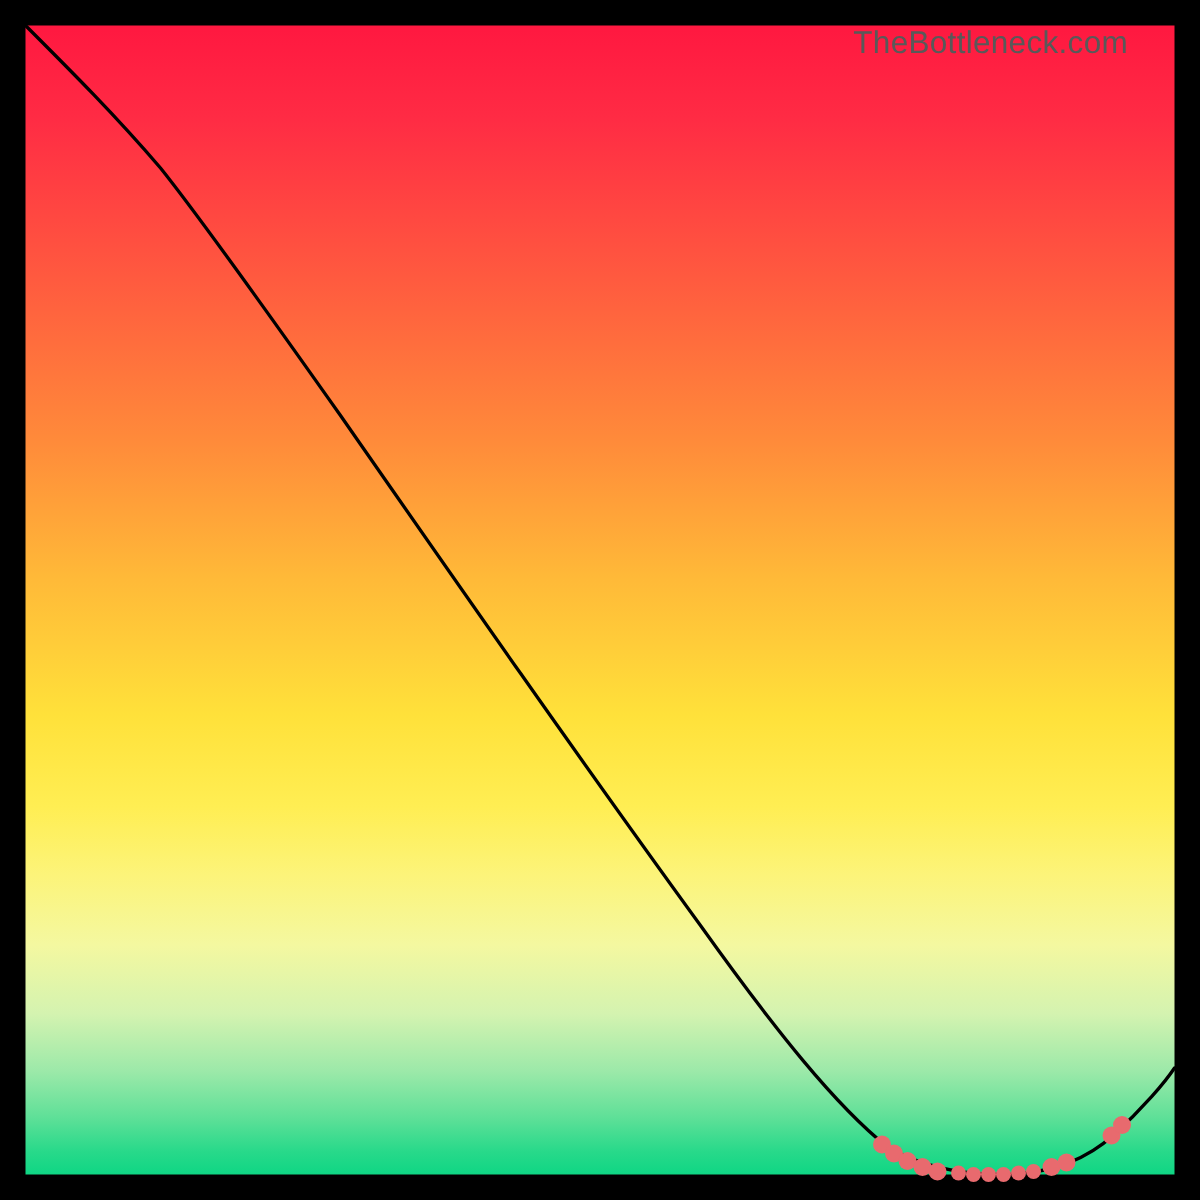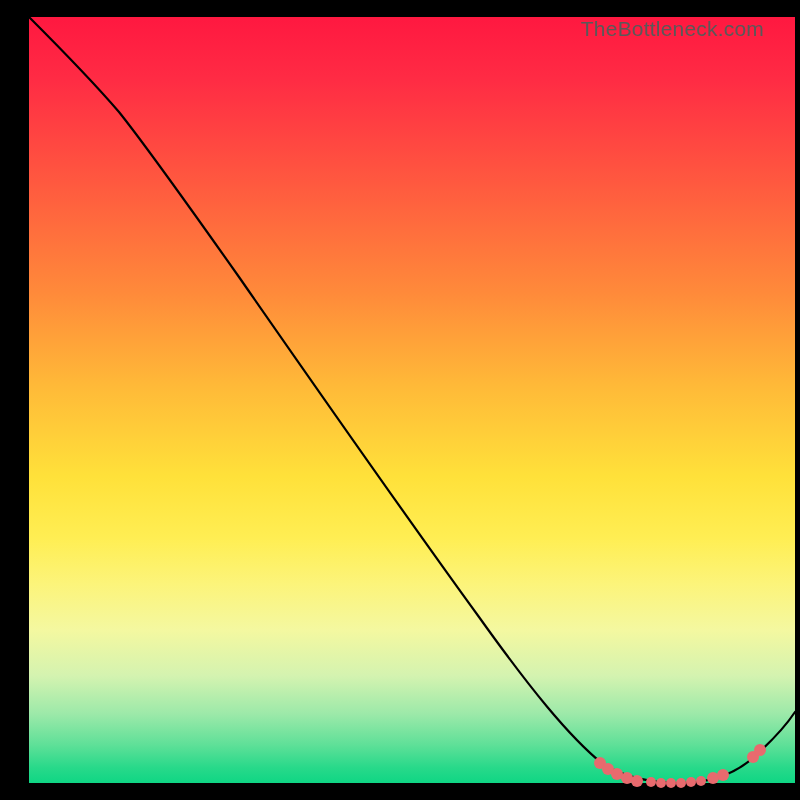--- a/index.html
+++ b/index.html
@@ -11,21 +11,20 @@
     overflow: hidden;
     font-family: Arial, Helvetica, sans-serif;
   }
   .frame {
     position: absolute;
     left: 17px;
     top: 17px;
     width: 739px;
     height: 766px;
     background: #000;
-    margin-left: 12px;
   }
   .plot-bg {
     position: absolute;
     left: 0;
     top: 0;
     width: 766px;
     height: 766px;
     
     background: linear-gradient(
       to bottom,

